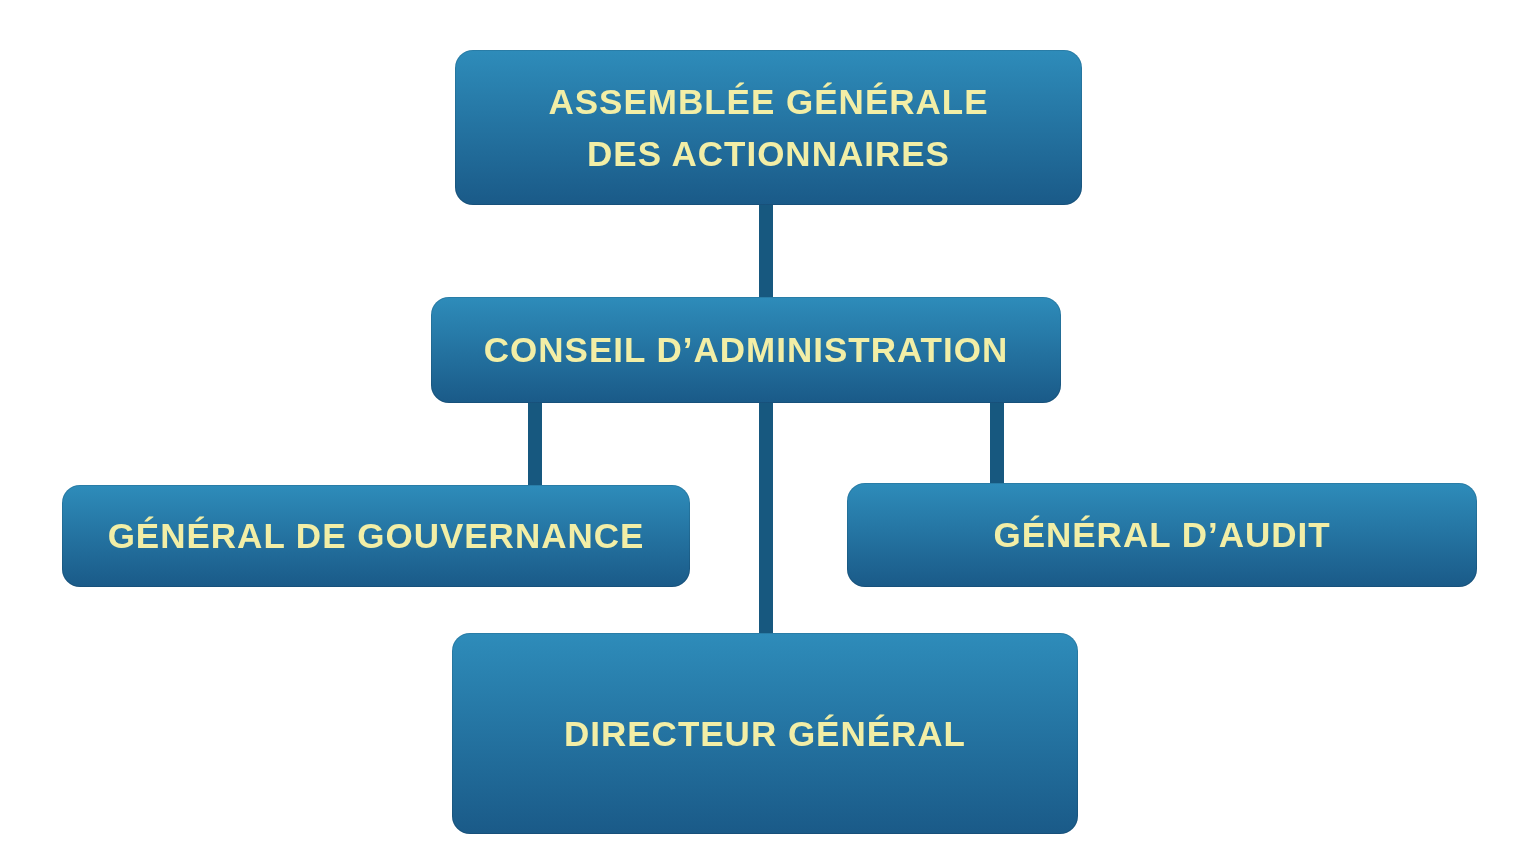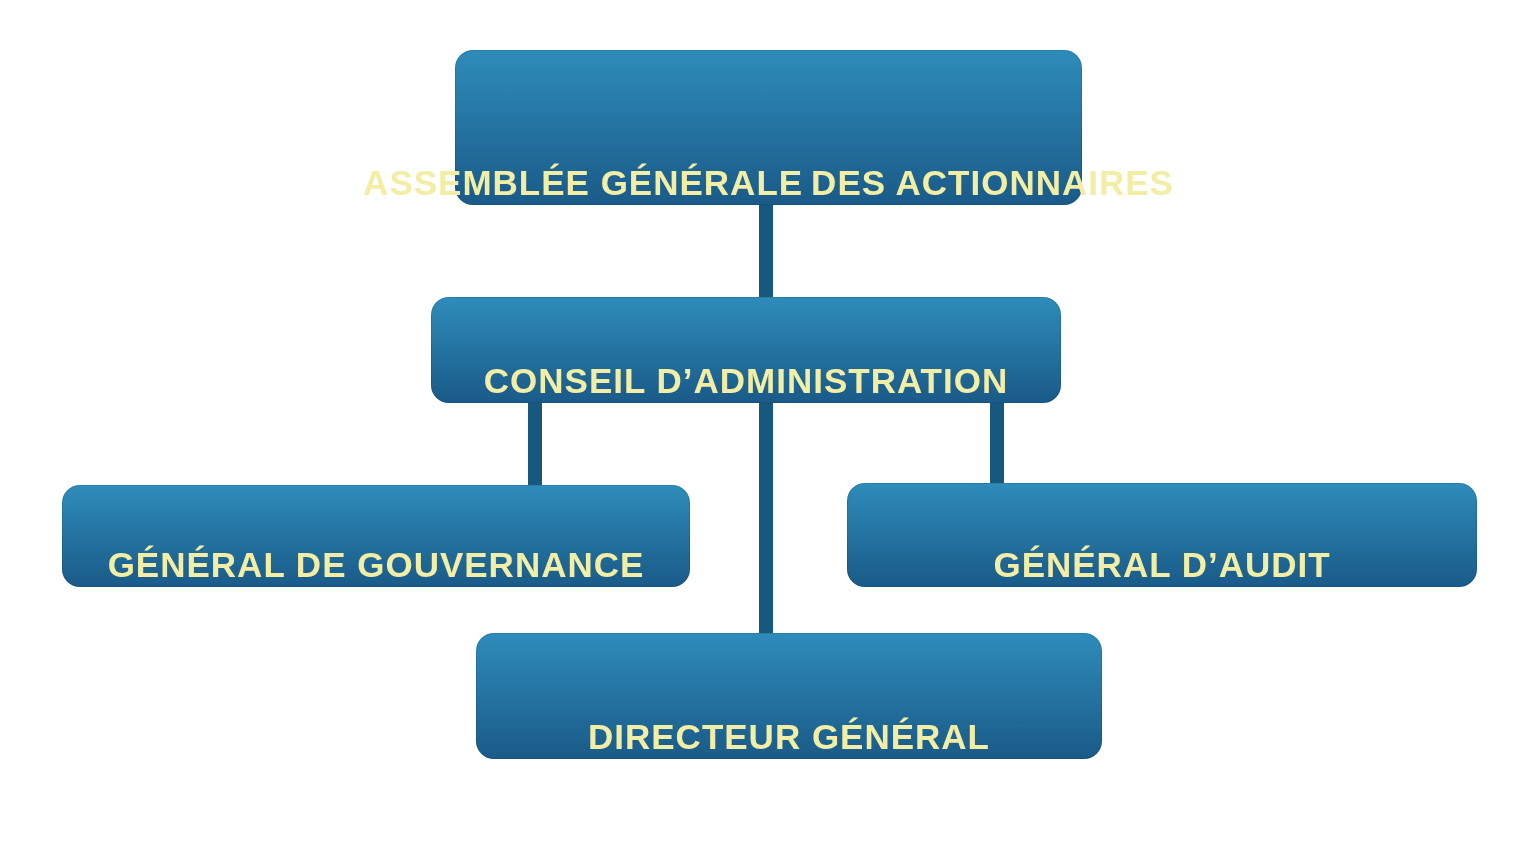--- a/index.html
+++ b/index.html
@@ -27,41 +27,41 @@
     width:14px;
     background:var(--connector);
     z-index:1;
   }
   .node{
     position:absolute;
     z-index:2;
     border-radius:18px;
     background:linear-gradient(180deg, var(--box-top) 0%, var(--box-bottom) 100%);
     display:flex;
-    flex-direction:row;
-    align-items:flex-end;
+    flex-direction:column;
+    align-items:center;
     justify-content:center;
     text-align:center;
     color:var(--node-text);
     font-weight:bold;
     font-size:35px;
     letter-spacing:1px;
     line-height:1.25;
     box-shadow:inset 0 0 0 1px rgba(0,0,0,0.10);
     gap:8px;
   }
   .node-line{display:block;white-space:nowrap;}
   .node-line:empty{display:none;}
 
   
   .node-assemblee   {left:455px; top:50px;  width:627px; height:155px;}
   .node-conseil     {left:431px; top:297px; width:630px; height:106px;}
   .node-gouvernance {left:62px;  top:485px; width:628px; height:102px;}
   .node-audit       {left:847px; top:483px; width:630px; height:104px;}
-  .node-dgg         {left:476px; top:633px; width:626px; height:126px;}
+  .node-dgg         {left:452px; top:633px; width:626px; height:201px;}
 
   .conn-assemblee-conseil   {left:759px; top:200px; height:100px;}
   .conn-conseil-gouvernance {left:528px; top:400px; height:88px;}
   .conn-conseil-dgg         {left:759px; top:400px; height:236px;}
   .conn-conseil-audit       {left:990px; top:400px; height:86px;}
 </style>
 </head>
 <body>
 
 <div class="canvas">

